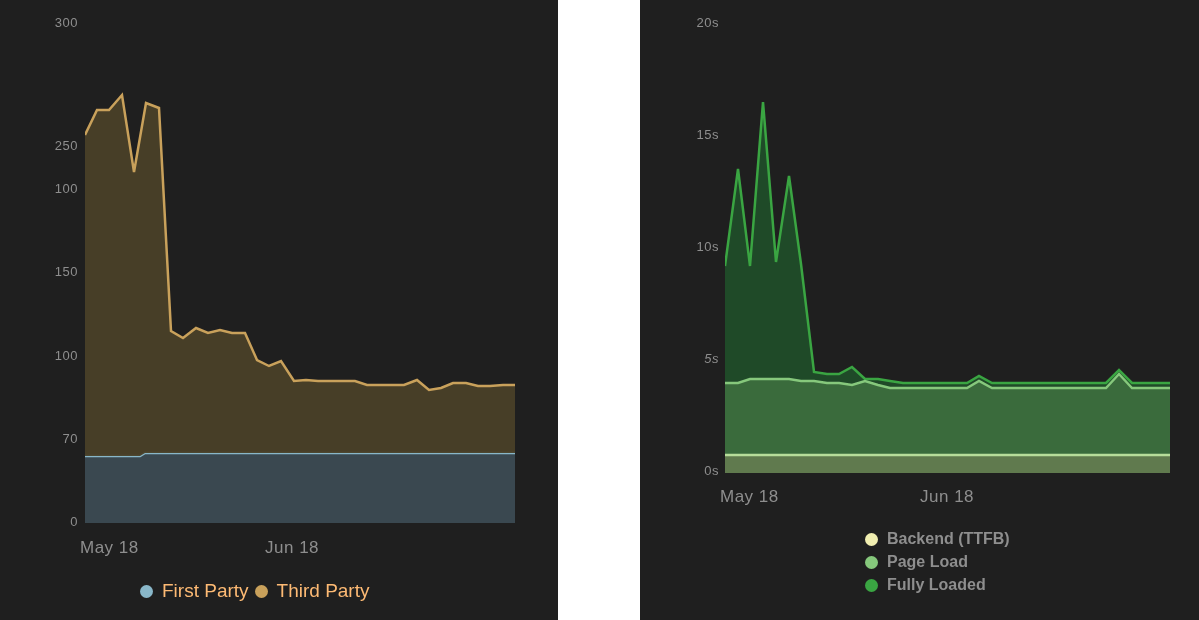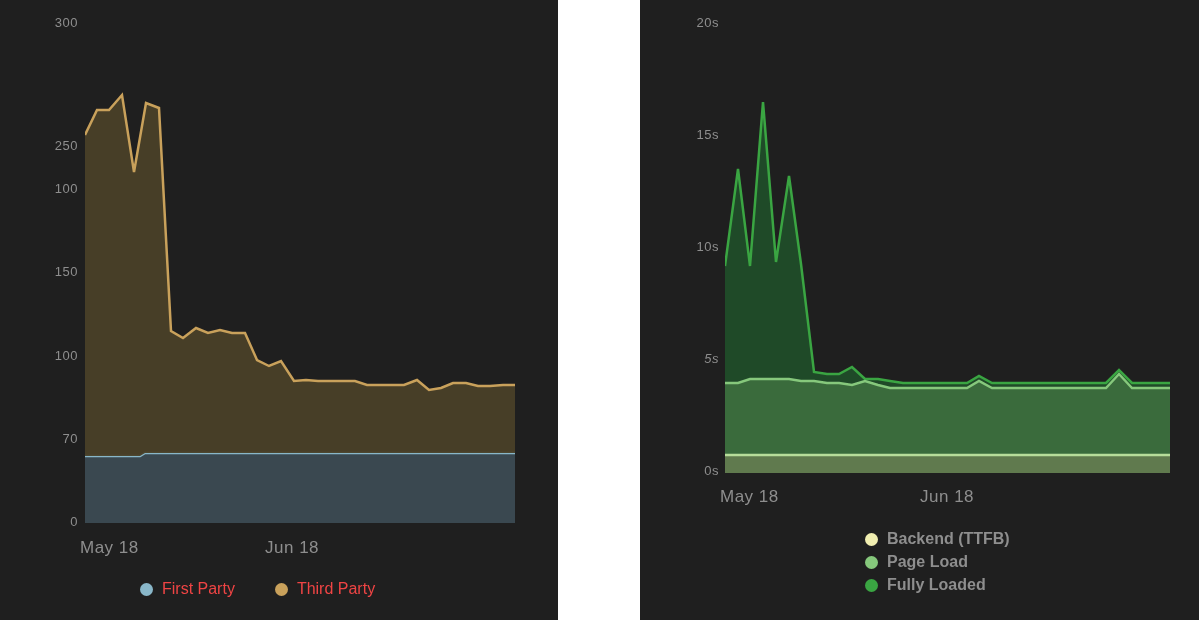--- a/index.html
+++ b/index.html
@@ -41,25 +41,25 @@
     letter-spacing: 0.5px;
   }
   .x-label {
     position: absolute;
     color: #8e8e8e;
     font-size: 17px;
     letter-spacing: 0.5px;
   }
   .legend {
     position: absolute;
-    color: #ef4444;
-    font-size: 16px;
+    color: #fdba74;
+    font-size: 19px;
     display: flex;
     align-items: center;
-    gap: 40px;
+    gap: 6px;
   }
   .legend-item {
     display: flex;
     align-items: center;
     gap: 9px;
     white-space: nowrap;
   }
   .swatch {
     width: 13px;
     height: 13px;

